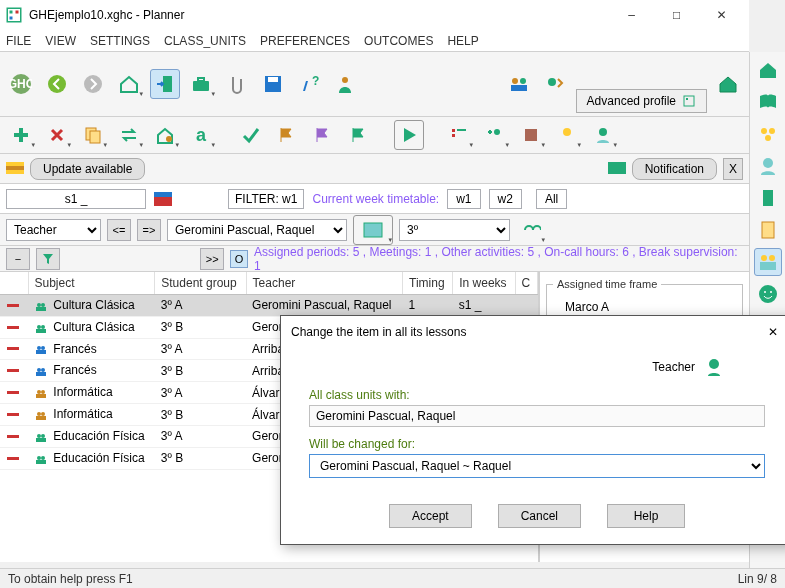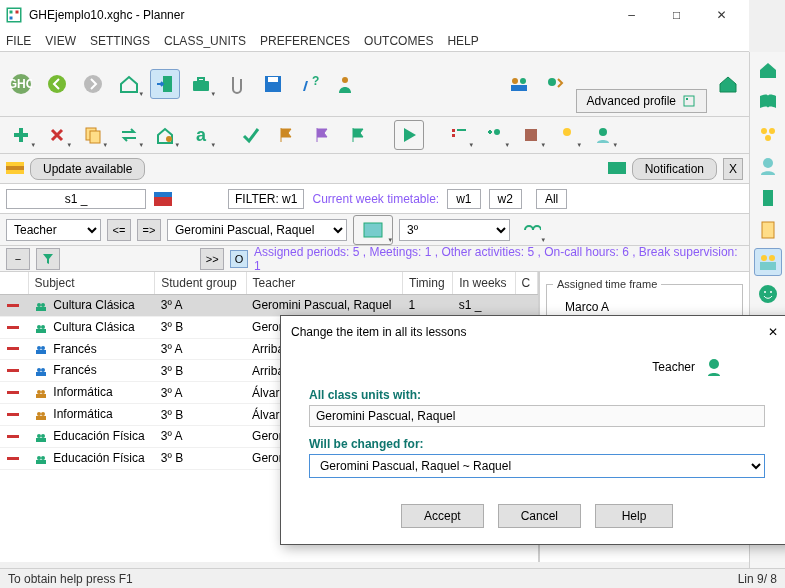--- a/index.html
+++ b/index.html
@@ -36,25 +36,25 @@
 .side fieldset{border:1px solid #c0c0c0;padding:6px;}
 .side legend{font-size:11px;color:#333;padding:0 4px;margin-top:42px;}
 .rside{position:absolute;right:0;top:52px;width:36px;background:#f5f5f5;border-left:1px solid #d0d0d0;height:520px;display:flex;flex-direction:column;align-items:center;gap:4px;padding-top:4px;}
 .rside .ricon{width:28px;height:28px;display:flex;align-items:center;justify-content:center;border:1px solid transparent;border-radius:3px;}
 .rside .ricon.sel{border-color:#7da2ce;background:#cde6f7;}
 .statusbar{position:absolute;bottom:0;left:0;right:0;height:20px;background:#f0f0f0;border-top:1px solid #d0d0d0;display:flex;align-items:center;padding:0 8px;font-size:11px;color:#333;}
 .dialog{position:absolute;left:280px;top:315px;width:514px;background:#fff;border:1px solid #555;box-shadow:3px 3px 12px rgba(0,0,0,.3);z-index:10;}
 .dialog .dlg-title{display:flex;align-items:center;padding:6px 10px;font-size:12px;}
 .dialog .dlg-close{margin-left:auto;width:20px;height:20px;display:flex;align-items:center;justify-content:center;cursor:pointer;}
 .dialog .dlg-body{padding:8px 28px 16px 28px;}
-.dialog .dlg-label{color:#0f766e;margin-bottom:3px;font-weight:bold;}
+.dialog .dlg-label{color:#4d7c0f;margin-bottom:3px;}
 .dialog .dlg-field{border:1px solid #c0c0c0;background:#fafafa;padding:3px 6px;width:100%;margin-bottom:10px;}
 .dialog select.dlg-field{border:1px solid #4a90d9;background:#fff;}
 .dialog .dlg-head{display:flex;align-items:center;justify-content:flex-end;gap:8px;margin-bottom:10px;padding-right:40px;}
-.dialog .dlg-btns{display:flex;justify-content:center;gap:14px;margin-top:16px;}
+.dialog .dlg-btns{display:flex;justify-content:center;gap:26px;margin-top:16px;}
 .dialog .dlg-btn{border:1px solid #adadad;background:#e1e1e1;padding:4px 22px;min-width:78px;text-align:center;}
 .flag{width:18px;height:14px;display:inline-block;}
 .advp{border:1px solid #adadad;background:#f0f0f0;padding:4px 10px;display:flex;align-items:center;gap:6px;margin-top:34px;}
 .content-wrap{width:749px;}
 .wksel{border:1px solid #abadb3;padding:2px 8px;}
 .toggle{border:1px solid #7da2ce;background:#cde6f7;width:18px;height:18px;display:flex;align-items:center;justify-content:center;font-size:11px;}
 .helptxt{color:#8b5cf6;}
 </style>
 </head>
 <body>

